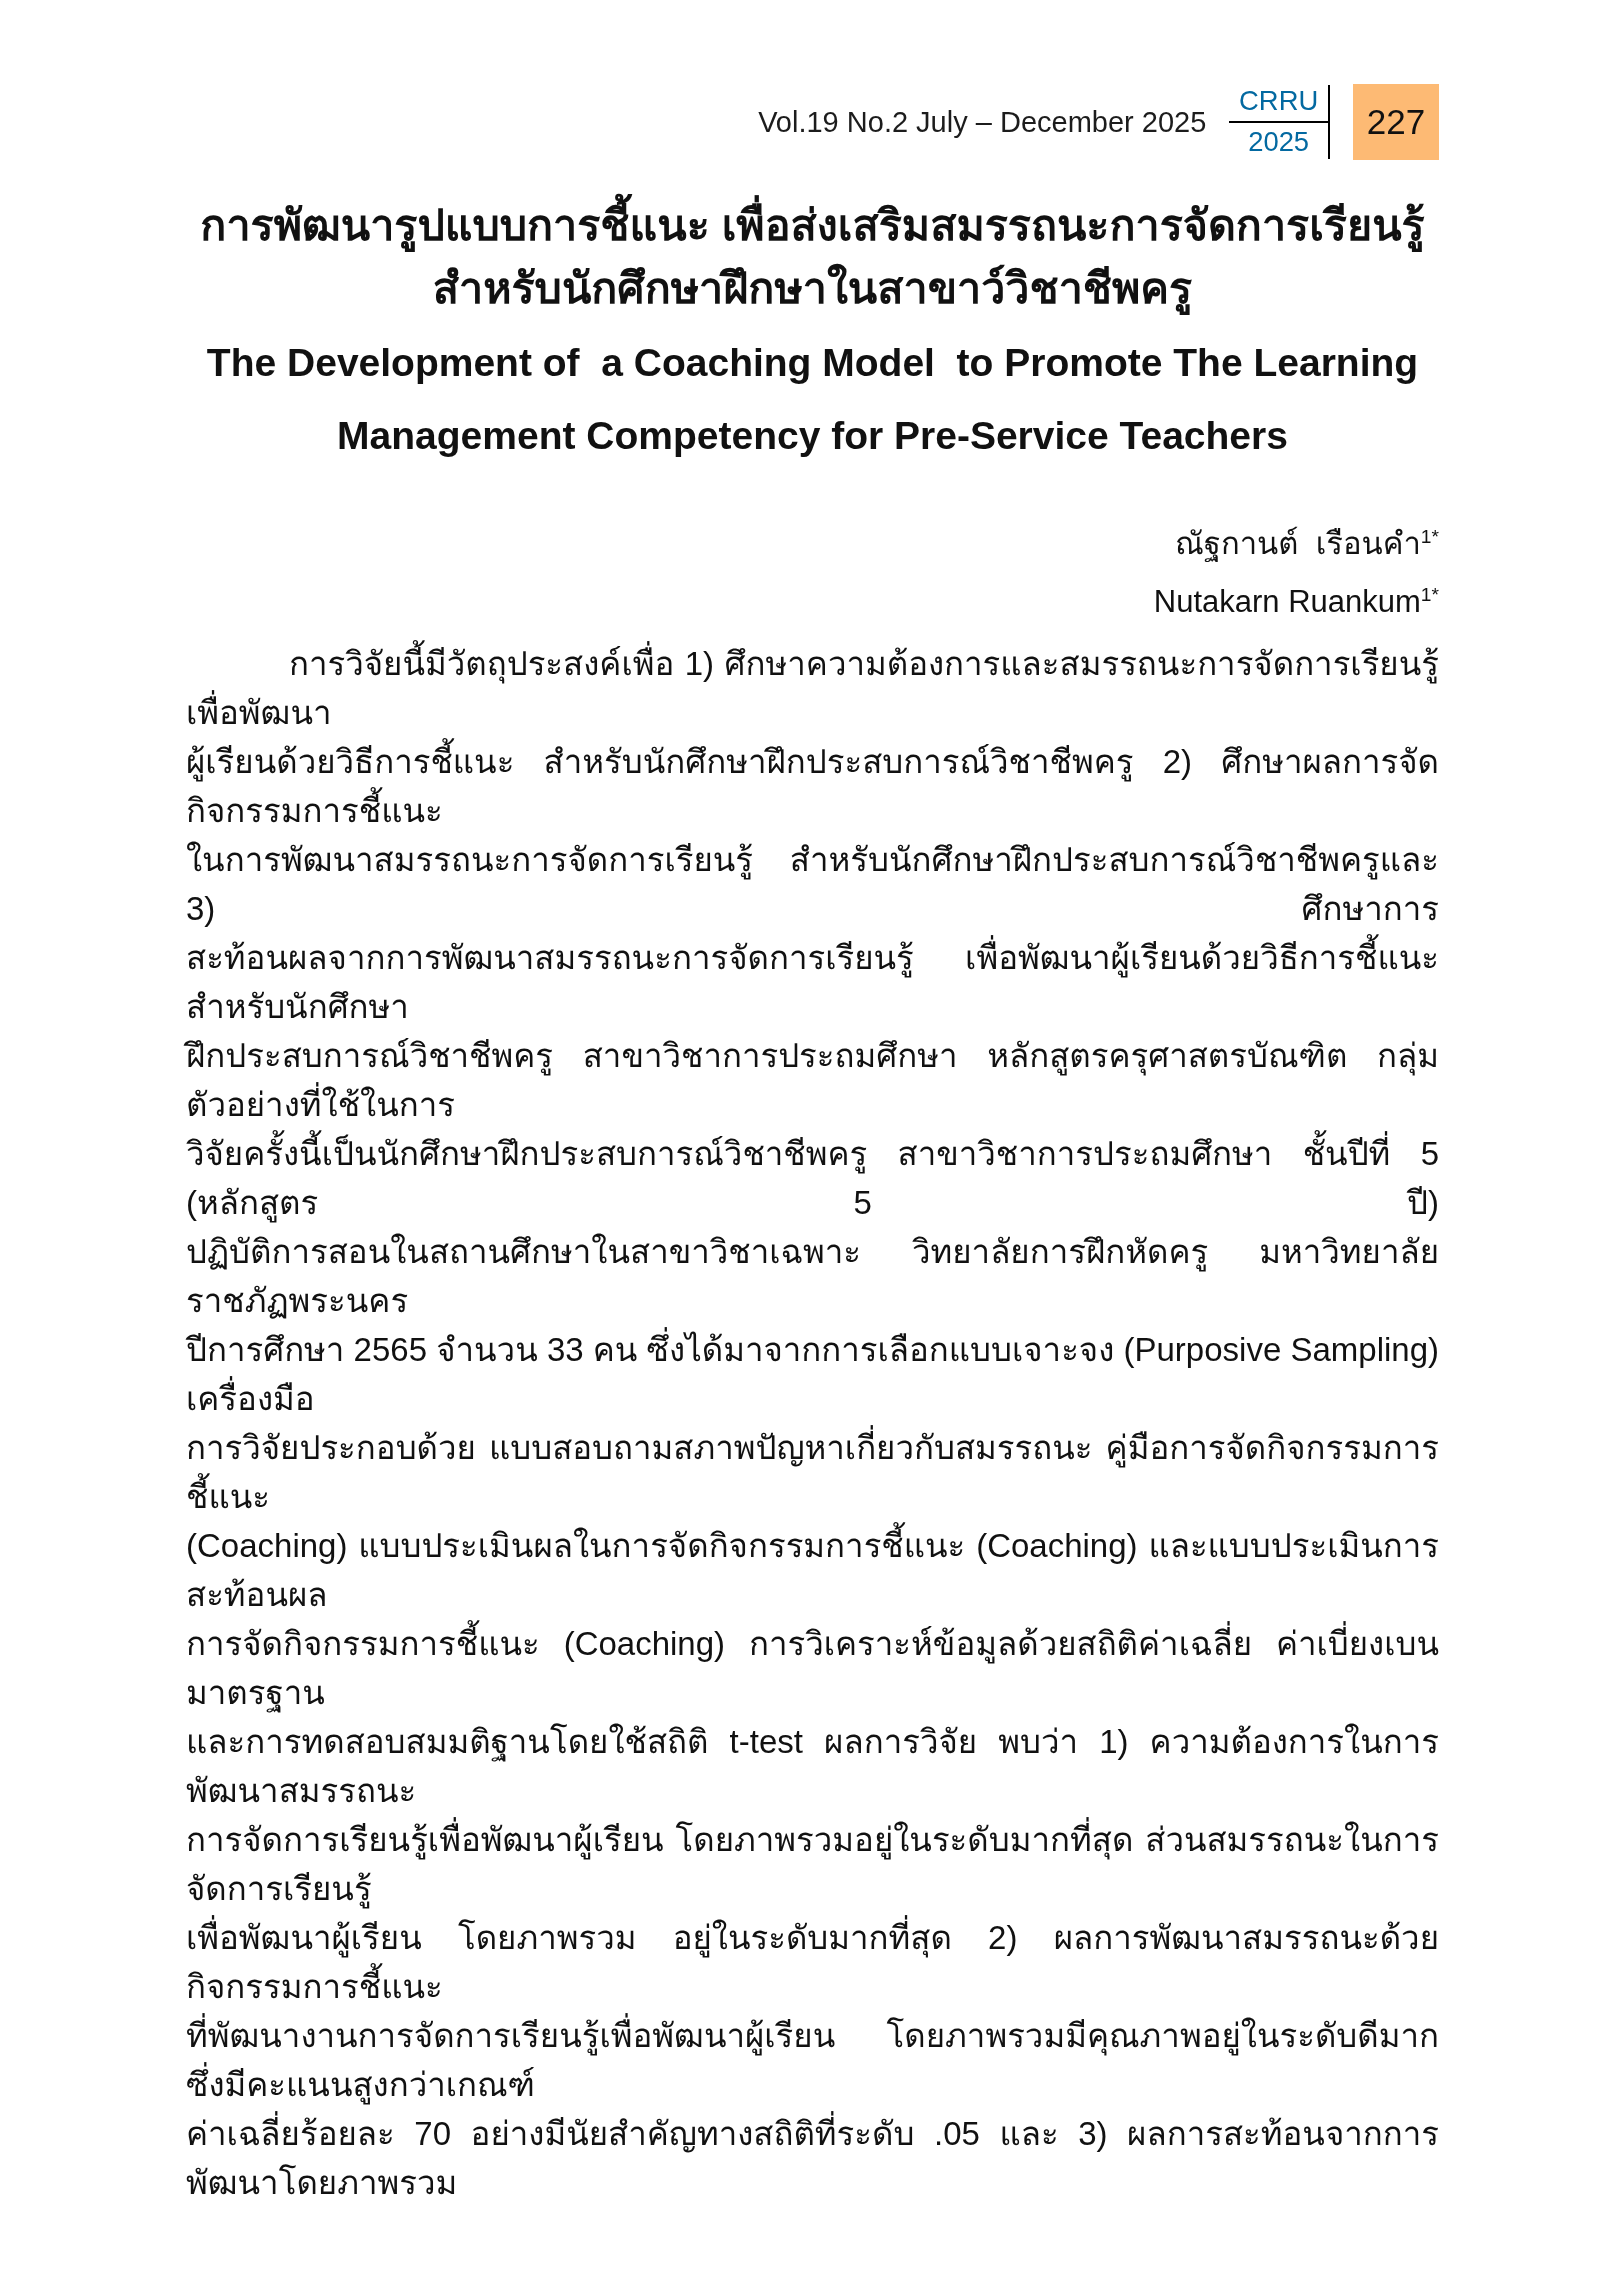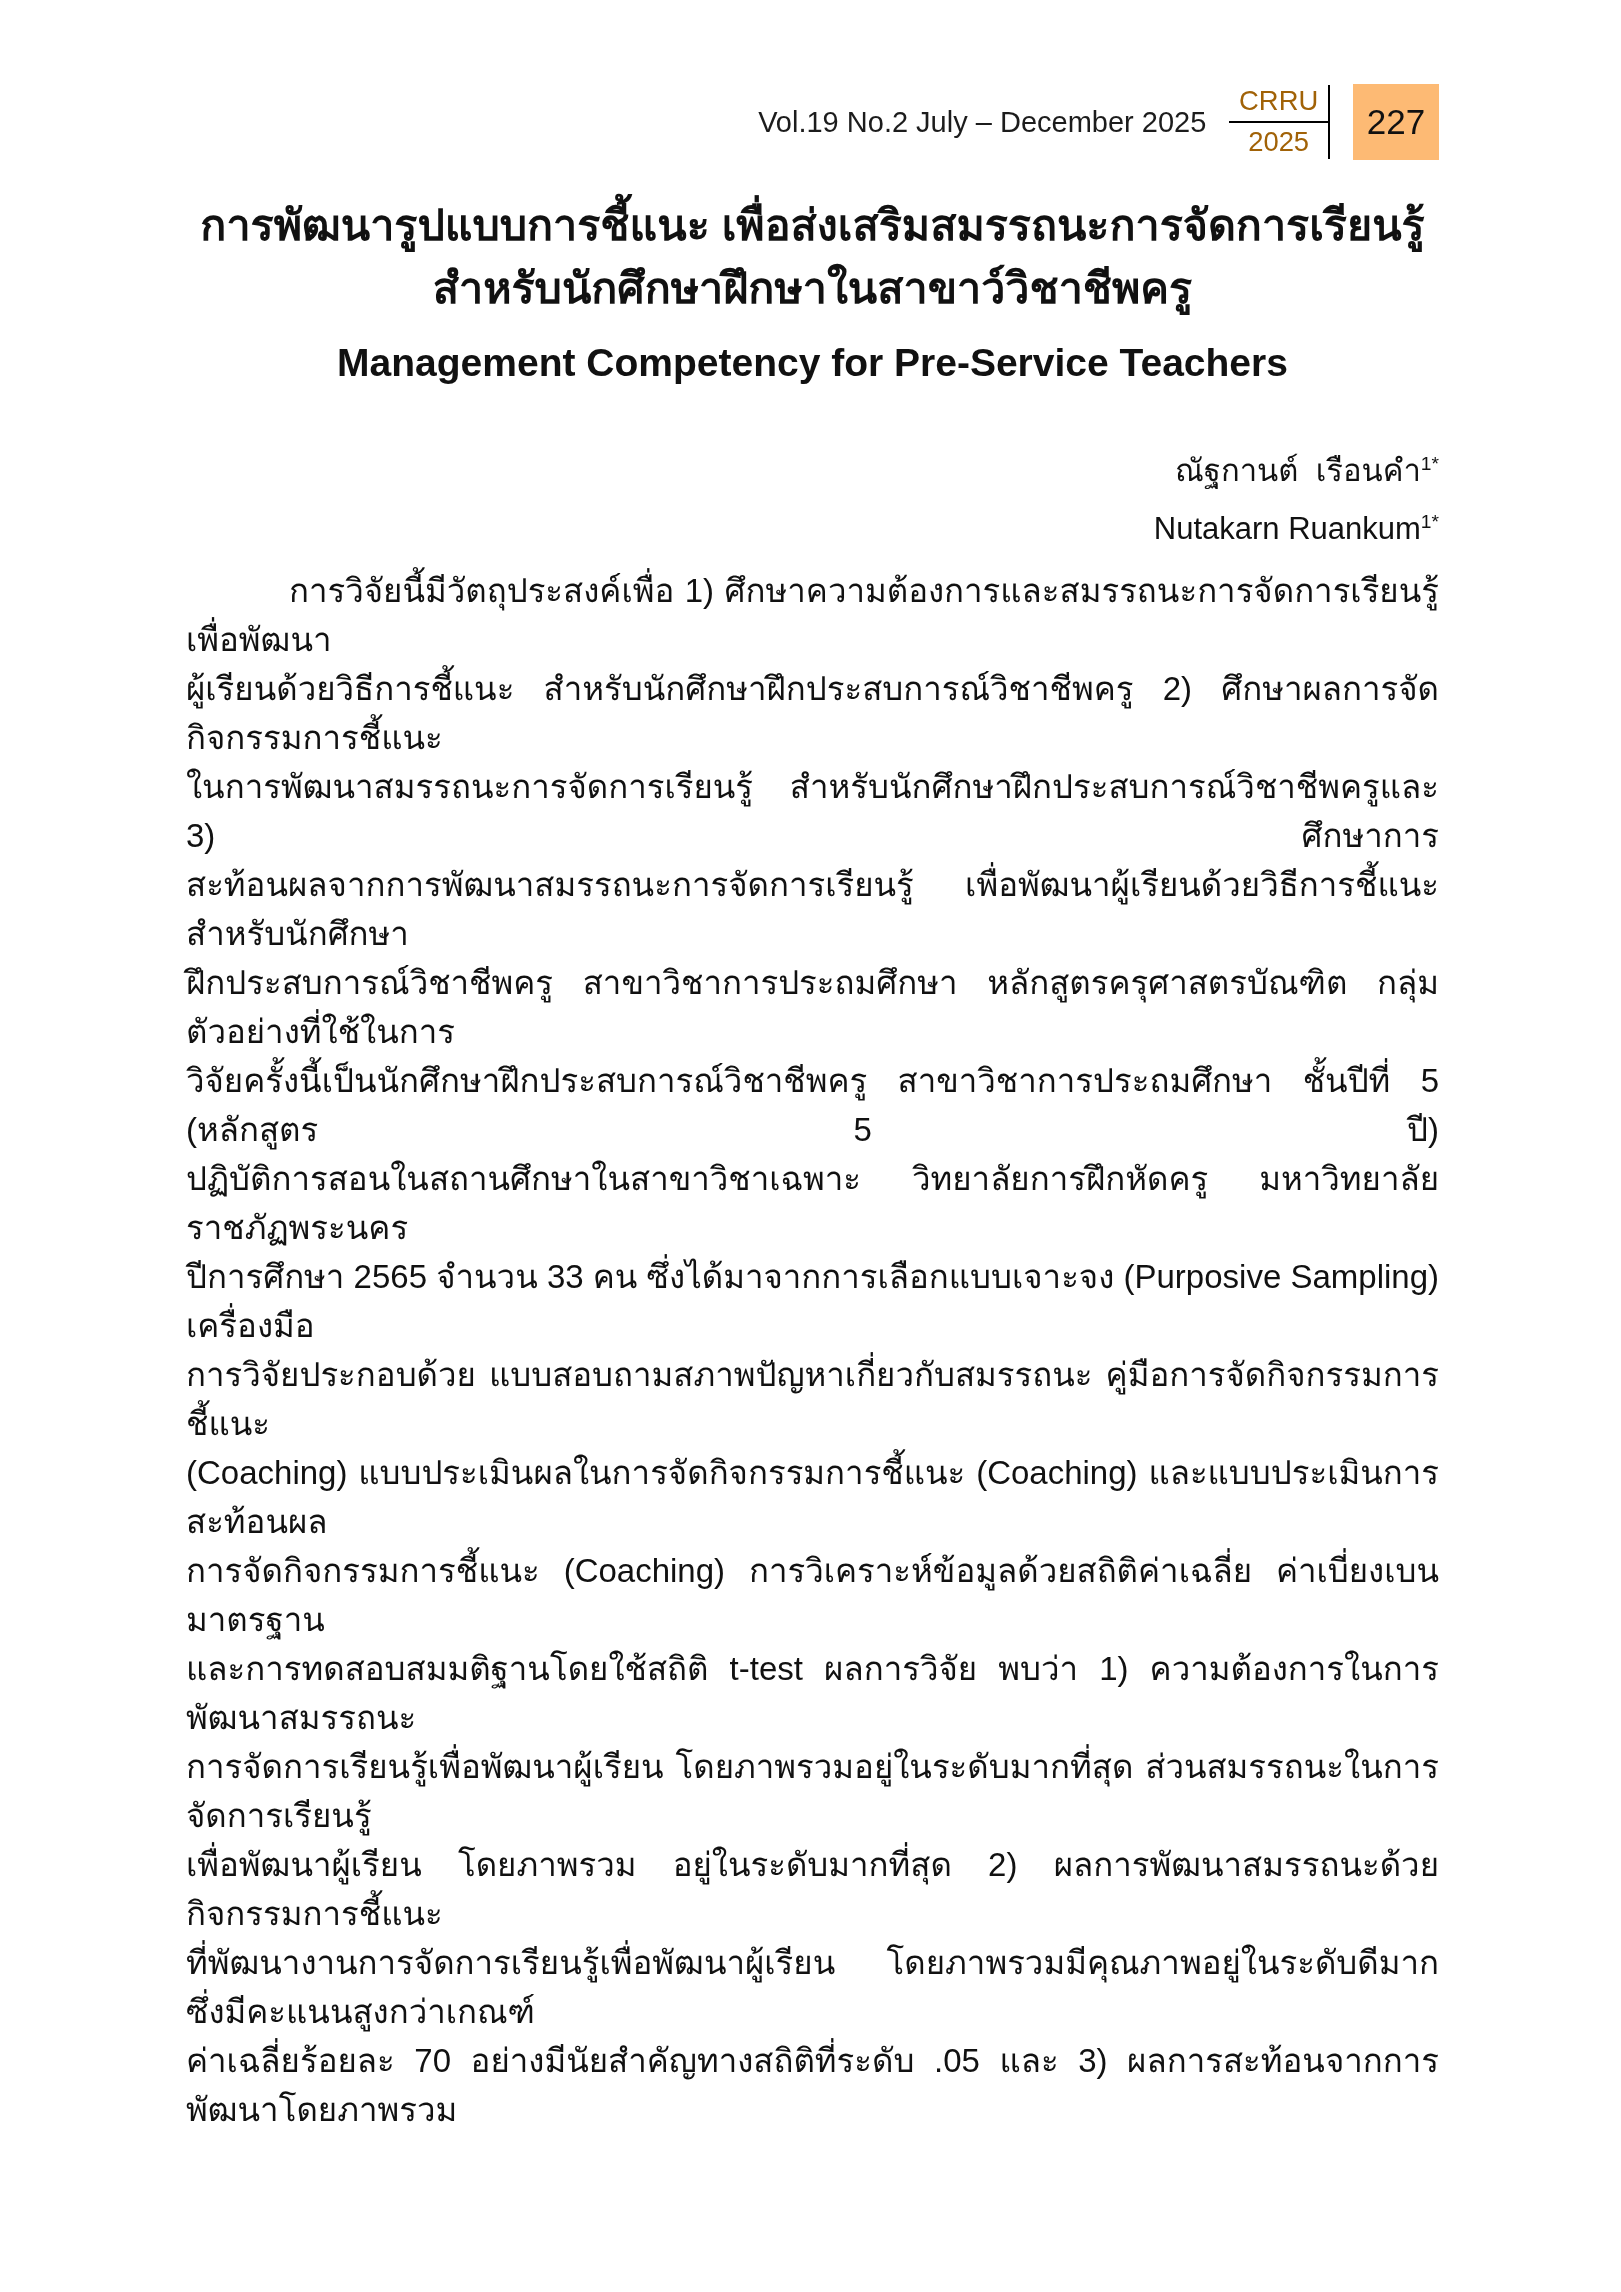--- a/index.html
+++ b/index.html
@@ -26,21 +26,21 @@
   }
   .hjournal { font-size: 29px; color: #1c1c1c; white-space: pre-wrap; }
   .crru {
     display: flex;
     flex-direction: column;
     align-items: stretch;
     text-align: center;
     border-right: 2.9px solid #000;
     font-size: 27.4px;
     line-height: 1.05;
-    color: #a16207;
+    color: #0369a1;
   }
   .crru-top   { border-bottom: 2.9px solid #000; padding: 2px 9.8px 4.9px 9.8px; }
   .crru-bottom{ padding: 4.9px 9.8px 2px 9.8px; }
   .pagebadge {
     width: 86px;
     height: 76px;
     background: #fdba74;
     display: flex;
     align-items: center;
     justify-content: center;
@@ -74,20 +74,21 @@
     <div class="crru">
       <div class="crru-top">CRRU</div>
       <div class="crru-bottom">2025</div>
     </div>
     <div class="pagebadge">227</div>
   </div>
 
   <div class="title-block">
     <div class="title-th">การพัฒนารูปแบบการชี้แนะ เพื่อส่งเสริมสมรรถนะการจัดการเรียนรู้</div>
     <div class="title-th">สำหรับนักศึกษาฝึกษาในสาขาว์วิชาชีพครู</div>
+    <div class="title-en">The Development of  a Coaching Model  to Promote The Learning</div>
     <div class="title-en">Management Competency for Pre-Service Teachers</div>
   </div>
 
   <div class="authors">
     <div class="author-line"><span>ณัฐกานต์  เรือนคำ</span><sup>1*</sup></div>
     <div class="author-line"><span>Nutakarn Ruankum</span><sup>1*</sup></div>
   </div>
 
 
   <div class="abstract">

